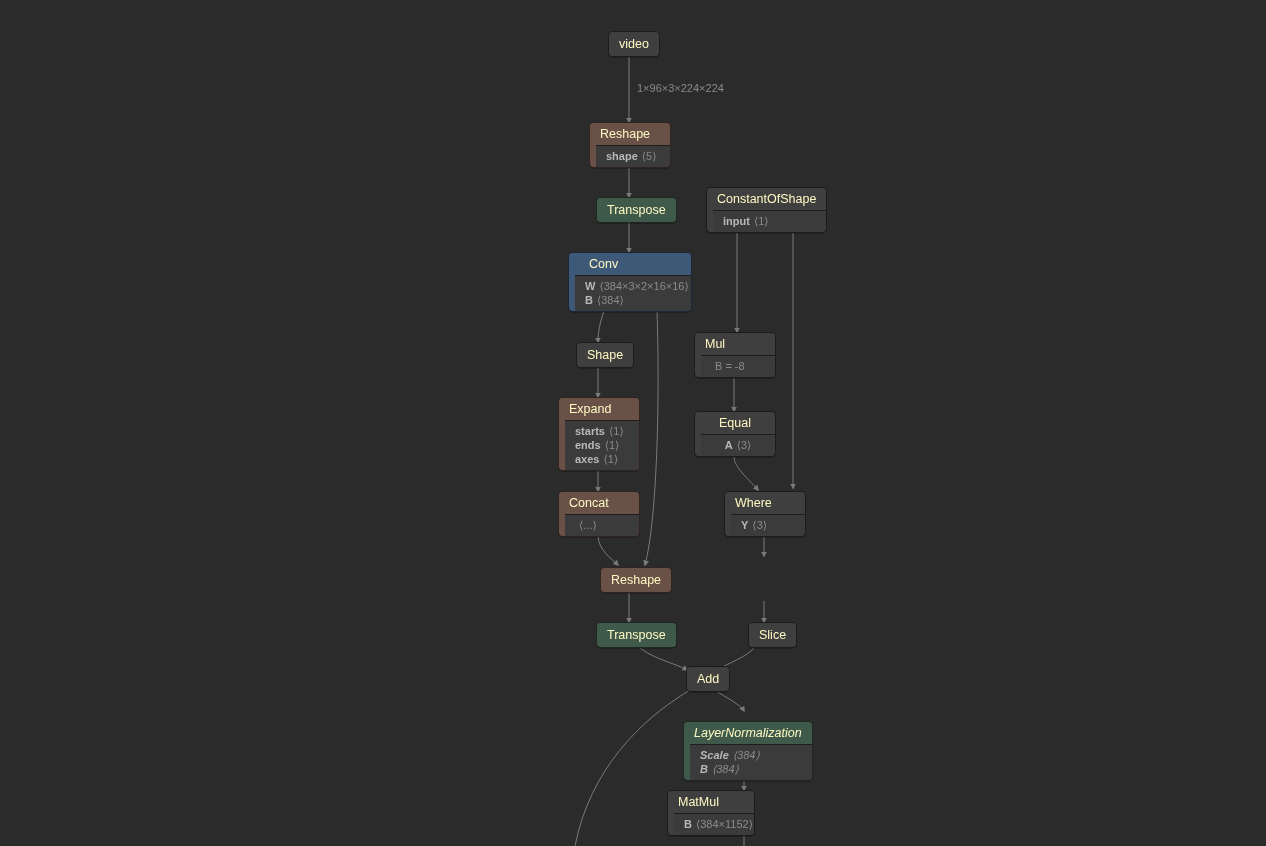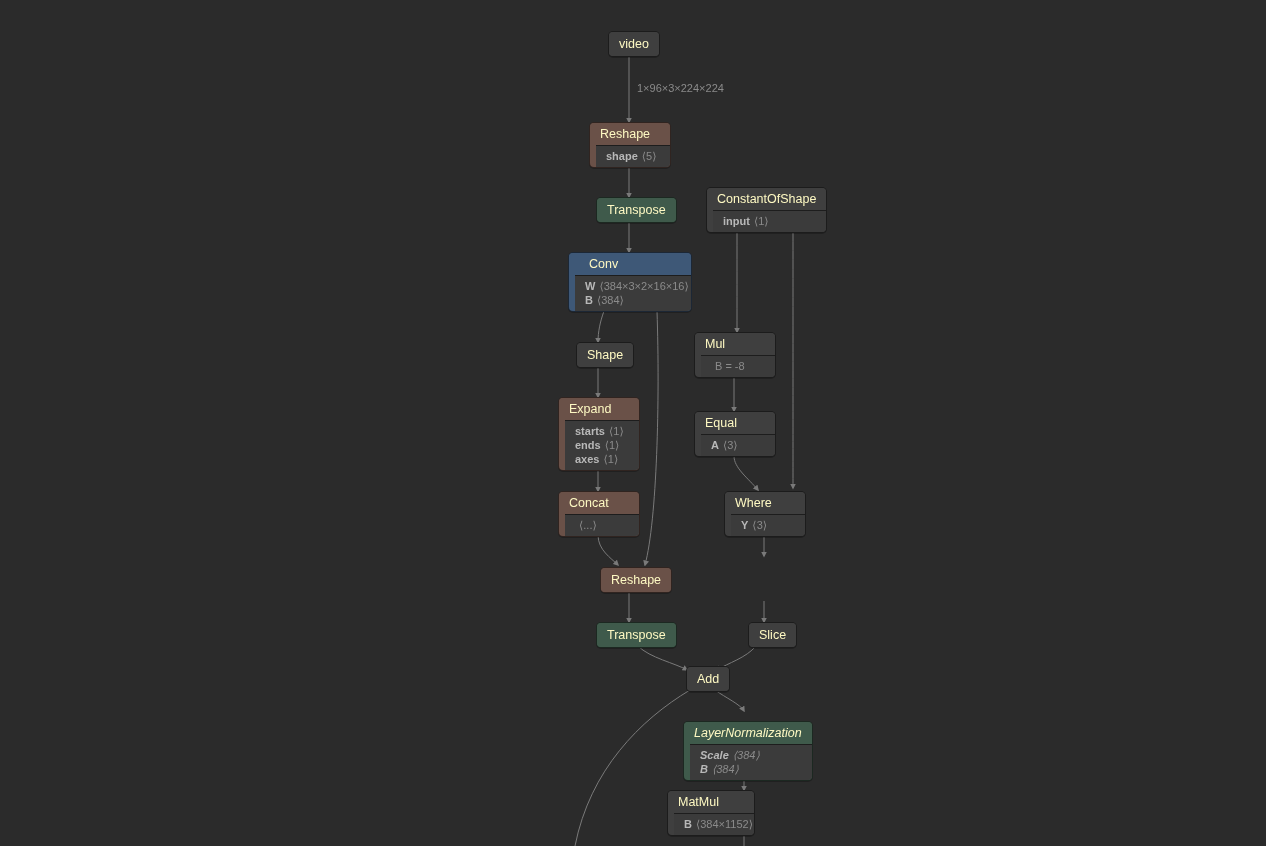--- a/index.html
+++ b/index.html
@@ -175,21 +175,21 @@
 
 <div class="node n-brown" style="left:558px; top:397px; width:80px;">
   <div class="title">Expand</div>
   <div class="body">
     <div class="row"><span class="k">starts</span><span class="v">⟨1⟩</span></div>
     <div class="row"><span class="k">ends</span><span class="v">⟨1⟩</span></div>
     <div class="row"><span class="k">axes</span><span class="v">⟨1⟩</span></div>
   </div>
 </div>
 
-<div class="node n-neutral" style="left:694px; top:411px; width:80px;">
+<div class="node n-neutral" style="left:694px; top:411px; width:80px;text-align:center;">
   <div class="title">Equal</div>
   <div class="body">
     <div class="row"><span class="k">A</span><span class="v">⟨3⟩</span></div>
   </div>
 </div>
 
 <div class="node n-brown" style="left:558px; top:491px; width:80px;">
   <div class="title">Concat</div>
   <div class="body">
     <div class="row"><span class="v">⟨...⟩</span></div>

